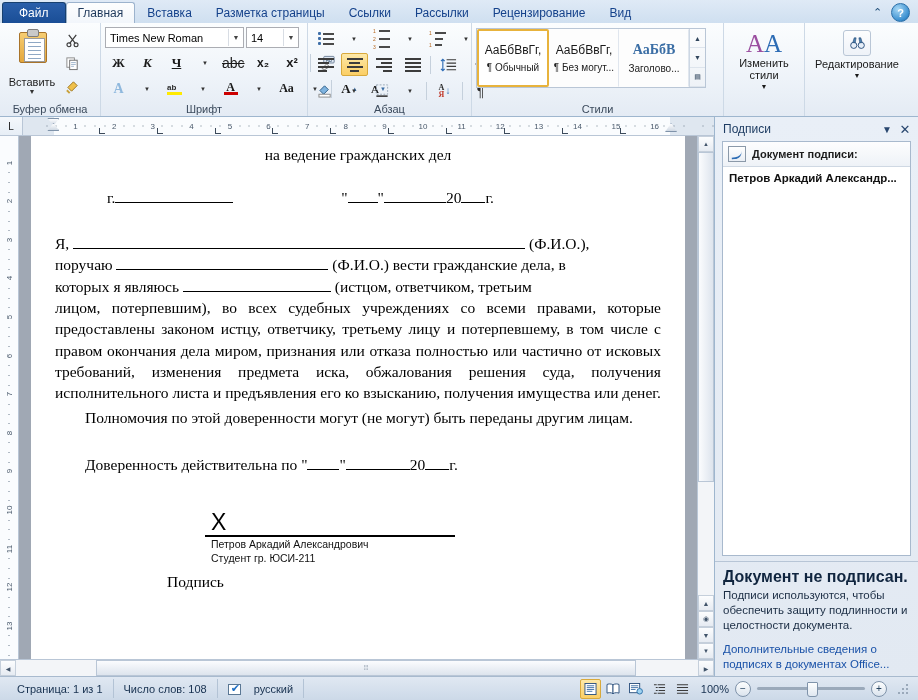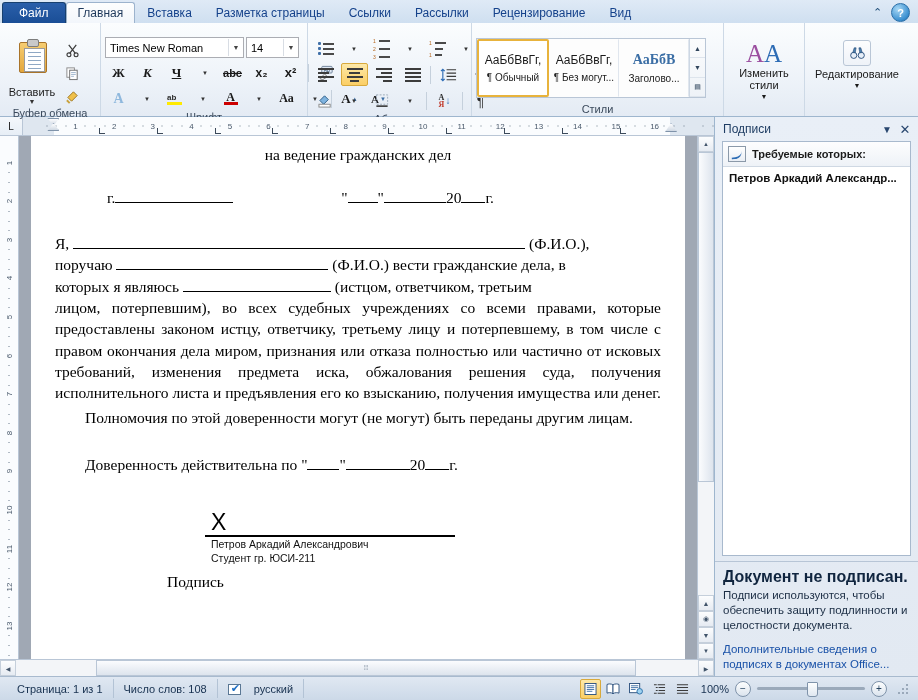--- a/index.html
+++ b/index.html
@@ -77,21 +77,21 @@
     height: 93px;
     background: linear-gradient(#fbfdfe, #eef3f9 60%, #e4ebf4);
     border-bottom: 1px solid #9eb6ce;
     display: flex;
     position: relative;
   }
   .rgroup {
     position: relative;
     display: flex; flex-direction: column;
     justify-content: space-between;
-    padding: 12px 4px 0 4px;
+    padding: 2px 4px 0 4px;
     border-right: 1px solid #cdd9e6;
   }
   .rgroup:last-child { border-right: none; }
   .rgroup-body { display: flex; flex: 1; align-items: flex-start; padding-top: 2px;}
   .rgroup-title {
     text-align: center;
     font-size: 11px;
     color: #3b4a5c;
     height: 14px; line-height: 14px;
     position: relative;
@@ -545,21 +545,21 @@
               <span class="ca">▼</span>
             </div>
           </div>
           <div class="row">
             <div class="btn" style="font-family:'Liberation Serif',serif;font-weight:bold">Ж</div>
             <div class="btn" style="font-family:'Liberation Serif',serif;font-style:italic;font-weight:bold">К</div>
             <div class="btn" style="font-family:'Liberation Serif',serif;font-weight:bold;text-decoration:underline">Ч</div>
             <div class="btn sm">
                 <span class="mini-arrow">▼</span>
               </div>
-            <div class="btn" style="font-size:11px;text-decoration:line-through;font-weight:bold">abc</div>
+            <div class="btn" style="font-size:14px;text-decoration:line-through;font-weight:normal">abc</div>
             <div class="btn" style="font-weight:bold;font-size:12px">x₂</div>
             <div class="btn" style="font-weight:bold;font-size:13px">x²</div>
             <div class="sep"></div>
             <div class="btn">
               <svg width="17" height="16" viewBox="0 0 18 16" aria-hidden="true">
                 <rect x="4" y="1" width="11" height="7" rx="1" fill="#dfe8f3" stroke="#6e8299"></rect>
                 <text x="6" y="7" font-size="5" fill="#2c4a6b" font-family="sans-serif">AB</text>
                 <path d="M2 14 L7 9 L10 12 L5 15 Z" fill="#f3f3f3" stroke="#7a7a7a"></path>
               </svg>
             </div>
@@ -1022,21 +1022,21 @@
 
     <div class="sigpane">
       <div class="sp-head">
         <span class="t">Подписи</span>
         <span class="ic">▼</span>
         <span class="ic" style="font-size:13px">✕</span>
       </div>
       <div class="sp-list">
         <div class="sp-listhdr">
           <span class="sp-sigicon"></span>
-          <span>Требуемые которых:</span>
+          <span>Документ подписи:</span>
         </div>
         <div class="sp-item">Петров Аркадий Александр...</div>
       </div>
       <div class="sp-foot">
         <div class="h">Документ не подписан.</div>
         <div class="d">Подписи используются, чтобы обеспечить защиту подлинности и целостности документа.</div>
         <div class="sp-link">Дополнительные сведения о подписях в документах Office...</div>
       </div>
     </div>
   </div>

